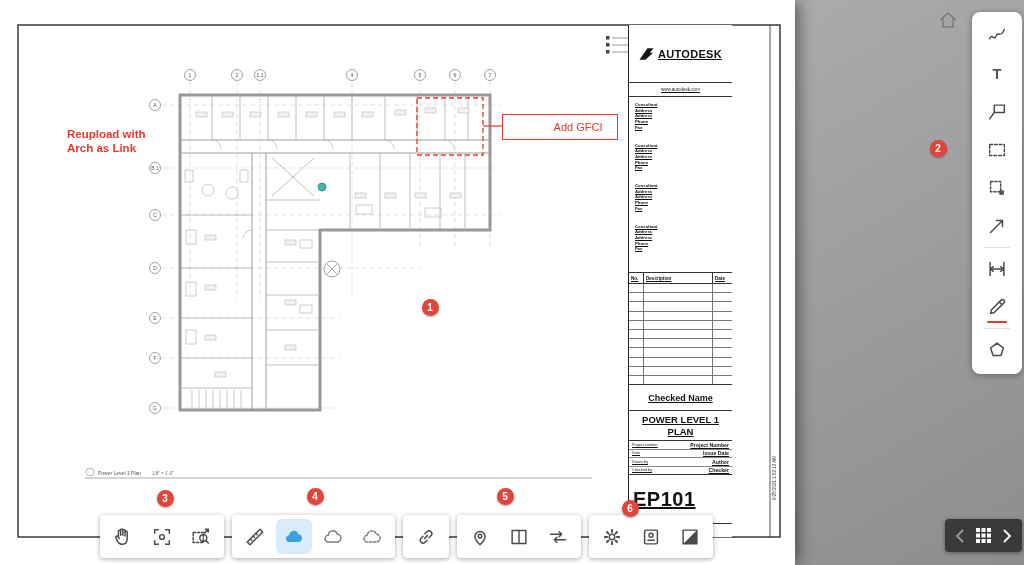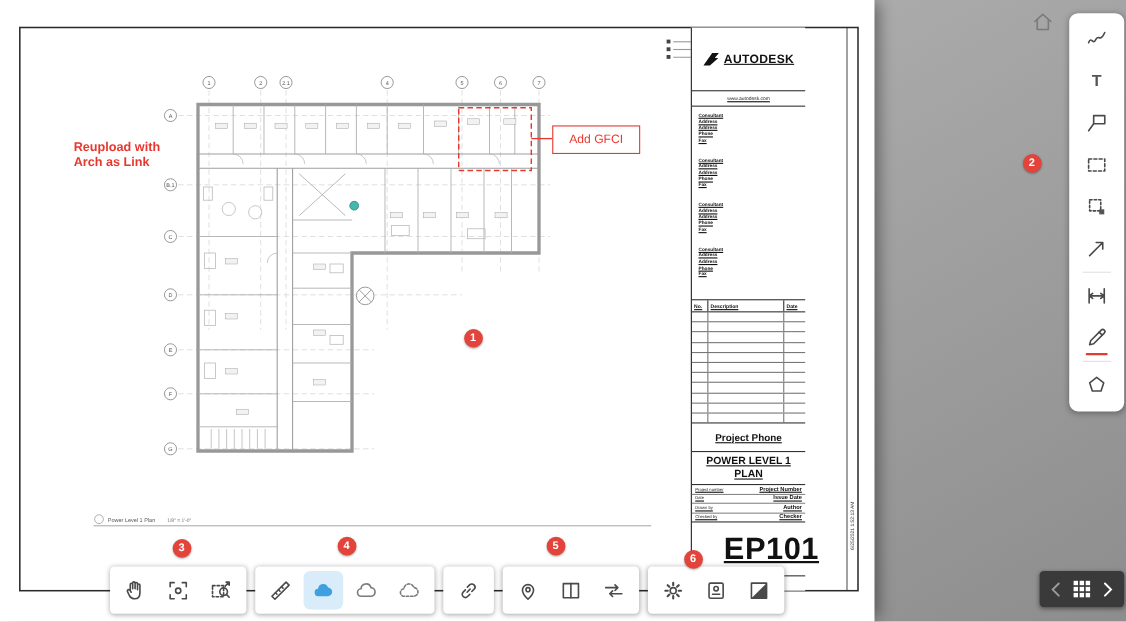--- a/index.html
+++ b/index.html
@@ -9,21 +9,21 @@
     font-family:"Liberation Sans",sans-serif;
     -webkit-font-smoothing:antialiased;
   }
   
   .sheet{position:absolute;left:0;top:0;width:795px;height:565px;background:#ffffff;
     box-shadow:6px 0 14px -2px rgba(0,0,0,.45);}
   .plan-svg{position:absolute;left:0;top:0;width:795px;height:565px;}
   .note-reupload{position:absolute;left:67px;top:127px;color:#e8382e;font-size:11.5px;
     line-height:14px;white-space:pre-line;font-weight:700;}
   .gfci-box{position:absolute;left:502px;top:114px;width:78px;height:24px;border:1.5px solid #e8382e;
-    color:#e8382e;font-size:11px;display:flex;align-items:center;justify-content:center;background:#fff;}
+    color:#e8382e;font-size:11px;display:flex;align-items:center;justify-content:center;background:#fff;padding-left:36px;}
   
   .titleblock{position:absolute;left:628px;top:25px;width:104px;height:512px;background:#fff;
     border-left:1.2px solid #222;box-sizing:border-box;display:flex;flex-direction:column;color:#111;text-decoration:underline;}
   .tb-sec{border-bottom:1px solid #333;box-sizing:border-box;}
   .tb-logo{height:58px;display:flex;align-items:center;justify-content:center;gap:4px;}
   .tb-logo-text{font-size:11px;font-weight:bold;letter-spacing:.3px;}
   .tb-web{height:14px;font-size:4.5px;display:flex;align-items:center;justify-content:center;color:#222;}
   .tb-consultants{height:176px;padding:5px 6px;display:flex;flex-direction:column;gap:12px;}
   .consultant{font-size:4.3px;line-height:5.7px;white-space:pre-line;font-weight:bold;color:#111;}
   .tb-rev{height:112px;display:flex;flex-direction:column;}
@@ -36,21 +36,21 @@
   .rev-row:last-child{border-bottom:none;}
   .rev-row .rev-no,.rev-row .rev-desc{border-right:.6px solid #777;}
   .tb-owner,.tb-project{height:26px;display:flex;align-items:center;justify-content:center;font-size:9px;font-weight:600;}
   .tb-title{height:30px;text-align:center;font-size:9.5px;font-weight:bold;line-height:12px;padding-top:3px;}
   .tb-fields{display:flex;flex-direction:column;}
   .field{display:flex;justify-content:space-between;align-items:center;height:7.5px;border-bottom:.6px solid #888;padding:0 3px;}
   .field:last-child{border-bottom:1px solid #333;}
   .fl{font-size:3.8px;color:#222;}
   .fv{font-size:5.2px;font-weight:bold;}
   .tb-bottom{flex:1;display:flex;flex-direction:column;border-bottom:none;}
-  .tb-number{flex:1;display:flex;align-items:center;padding-left:4px;font-size:28px;font-weight:bold;letter-spacing:.5px;margin-left:25px;}
+  .tb-number{flex:1;display:flex;align-items:center;padding-left:4px;font-size:20px;font-weight:bold;letter-spacing:.5px;}
   .tb-scale{height:13px;border-top:1px solid #333;font-size:4.5px;display:flex;align-items:center;padding-left:4px;}
   .tb-stamp{position:absolute;left:772px;top:500px;transform:rotate(-90deg);transform-origin:left top;
     font-size:4.5px;color:#333;white-space:nowrap;width:120px;}
   
   .marker{position:absolute;width:17px;height:17px;margin:-8.5px 0 0 -8.5px;border-radius:50%;
     background:#e2443c;color:#fff;font-size:10px;font-weight:bold;display:flex;align-items:center;
     justify-content:center;box-shadow:0 1px 2px rgba(0,0,0,.35);z-index:30;}
   
   .dock{position:absolute;left:100px;top:515px;display:flex;gap:8px;align-items:flex-start;z-index:20;}
   .dock-group{background:#fff;border-radius:4px;box-shadow:0 1px 5px rgba(0,0,0,.35);
@@ -357,21 +357,21 @@
             <span class="rev-date"></span>
           </div>
 
           <div class="rev-row">
             <span class="rev-no"></span>
             <span class="rev-desc"></span>
             <span class="rev-date"></span>
           </div>
         </div>
     </div>
-    <div class="tb-sec tb-project">Project Phone</div>
+    <div class="tb-sec tb-project">Checked Name</div>
     <div class="tb-sec tb-title">POWER LEVEL 1 PLAN</div>
     <div class="tb-fields">
 
         <div class="field">
           <span class="fl">Project number</span>
           <span class="fv">Project Number</span>
         </div>
 
         <div class="field">
           <span class="fl">Date</span>

